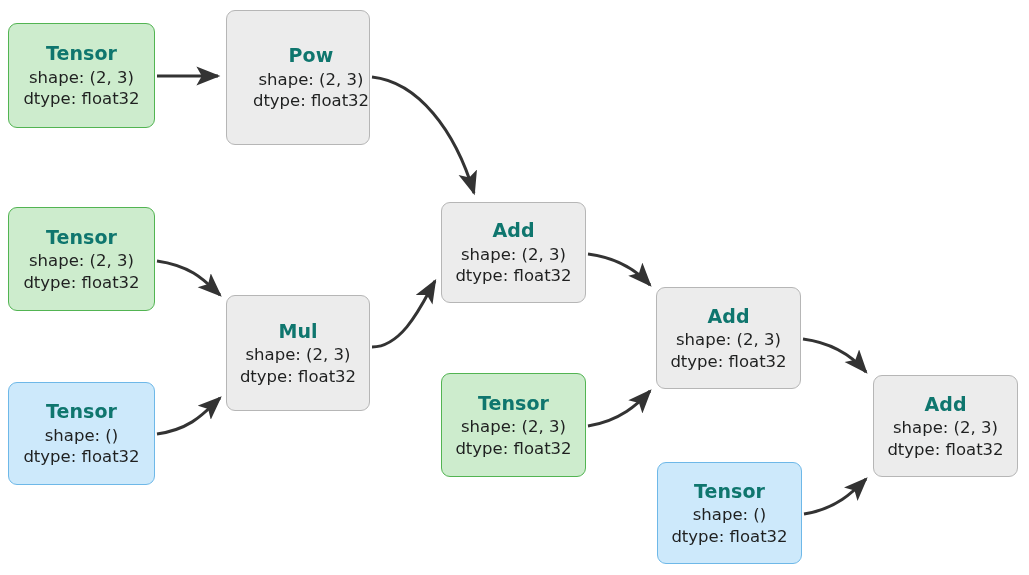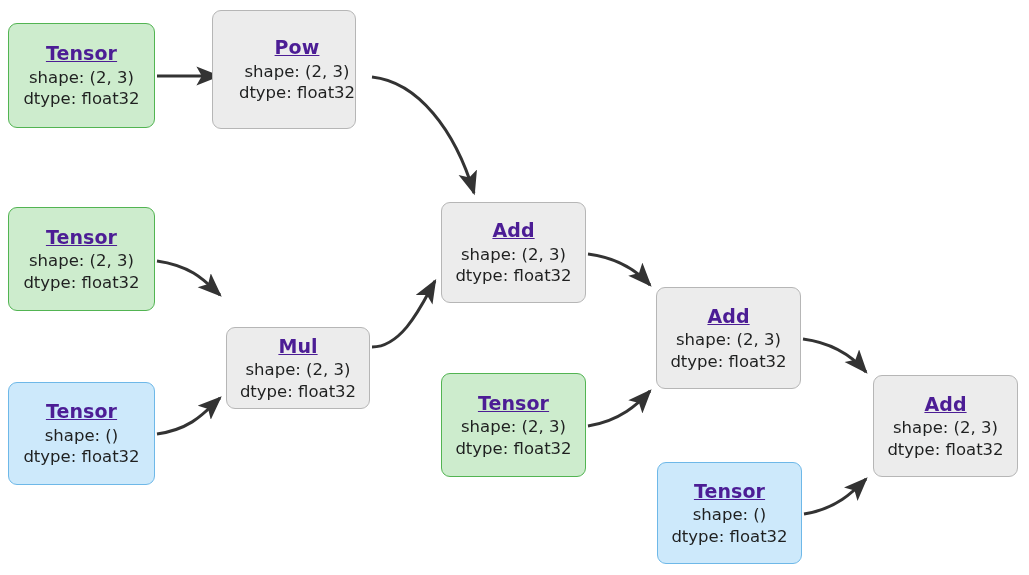--- a/index.html
+++ b/index.html
@@ -32,24 +32,23 @@
     display: flex;
     flex-direction: column;
     align-items: center;
     justify-content: center;
     text-align: center;
     line-height: 1.30;
   }
   .node .title {
     font-weight: bold;
     font-size: 19px;
-    color: #4c1d95;
+    color: #0f766e;
     letter-spacing: 0.1px;
     margin-bottom: 1px;
-    text-decoration: underline;
   }
   .node .attr {
     font-weight: normal;
     font-size: 16.5px;
     color: #1f2020;
     white-space: nowrap;
   }
   .node.op {
     background: #ececec;
     border: 1.3px solid #b6b6b6;
@@ -86,36 +85,36 @@
         <path d="M 804 514 C 836 509 853 492 866 479" fill="none" stroke="#333333" stroke-width="3" stroke-linecap="butt" marker-end="url(#arrowhead)"></path>
       </g>
   </svg>
 
   <div id="node-layer">
       <div class="node tensor-green" style="left: 8px; top: 23px; width: 147px; height: 105px;">
         <div class="title">Tensor</div>
         <div class="attr">shape: (2, 3)</div>
         <div class="attr">dtype: float32</div>
       </div>
-      <div class="node op" style="left: 212px; top: 10px; width: 144px; height: 119px; padding-left: 26px;">
+      <div class="node op" style="left: 226px; top: 10px; width: 144px; height: 135px; padding-left: 26px;">
         <div class="title">Pow</div>
         <div class="attr">shape: (2, 3)</div>
         <div class="attr">dtype: float32</div>
       </div>
       <div class="node tensor-green" style="left: 8px; top: 207px; width: 147px; height: 104px;">
         <div class="title">Tensor</div>
         <div class="attr">shape: (2, 3)</div>
         <div class="attr">dtype: float32</div>
       </div>
       <div class="node tensor-blue" style="left: 8px; top: 382px; width: 147px; height: 103px;">
         <div class="title">Tensor</div>
         <div class="attr">shape: ()</div>
         <div class="attr">dtype: float32</div>
       </div>
-      <div class="node op" style="left: 226px; top: 295px; width: 144px; height: 82px; margin-top: 32px;">
+      <div class="node op" style="left: 226px; top: 295px; width: 144px; height: 116px;">
         <div class="title">Mul</div>
         <div class="attr">shape: (2, 3)</div>
         <div class="attr">dtype: float32</div>
       </div>
       <div class="node op" style="left: 441px; top: 202px; width: 145px; height: 101px;">
         <div class="title">Add</div>
         <div class="attr">shape: (2, 3)</div>
         <div class="attr">dtype: float32</div>
       </div>
       <div class="node tensor-green" style="left: 441px; top: 373px; width: 145px; height: 104px;">

